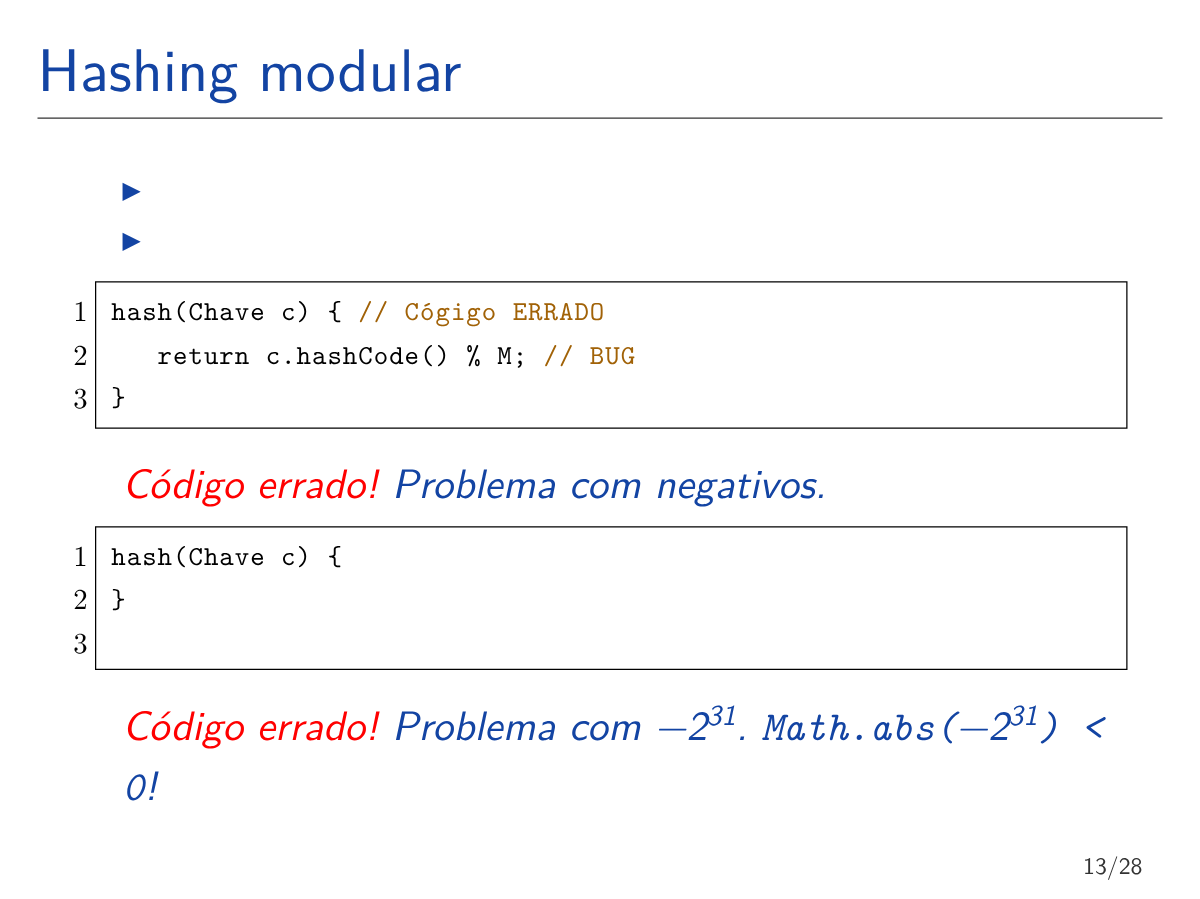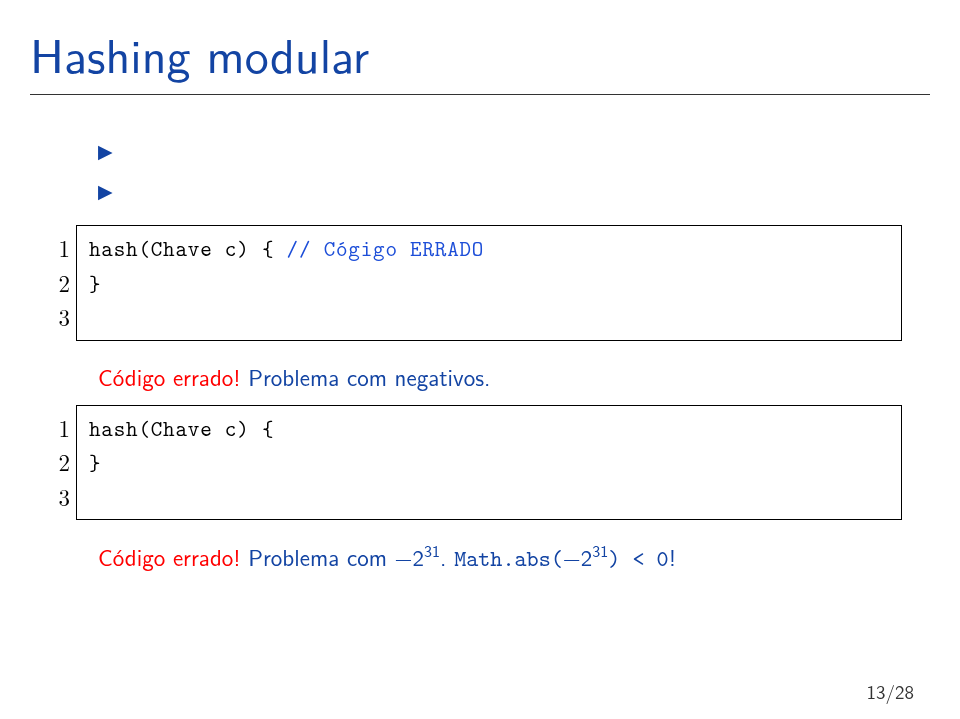--- a/index.html
+++ b/index.html
@@ -66,25 +66,26 @@
     flex: 1;
     padding: 6px 12px;
     font-family: 'Latin Modern Mono', 'Courier New', monospace;
     font-size: 22px;
     line-height: 1.57;
     letter-spacing: 0.8px;
     white-space: pre;
     overflow: hidden;
   }
   .codebox .line { display: block; }
-  .comment { color: #1d4ed8; }
+  .comment { color: #a16207; }
   .para {
     margin: 18px 30px 6px 68px;
-    font-size: 23px;
+    font-size: 33px;
     font-family: 'Latin Modern Sans', sans-serif;
+    font-style: italic;
   }
   .red { color: #ff0000; }
   .blue { color: #1344a3; }
   .tt2 { font-family: 'Latin Modern Mono', 'Courier New', monospace; }
   .footer {
     position: absolute;
     bottom: 14px;
     right: 46px;
     font-size: 19px;
     font-family: 'Latin Modern Sans', sans-serif;
@@ -106,21 +107,21 @@
       <span class="tri">▶</span>
     </div>
   </div>
 
   <div class="code-wrap">
     <div class="linenos">
       <div>1</div>
       <div>2</div>
       <div>3</div>
     </div>
-    <div class="codebox"><span class="line"><span>hash(Chave c) { </span><span class="comment">// Cógigo ERRADO</span></span><span class="line"><span>}</span></span></div>
+    <div class="codebox"><span class="line"><span>hash(Chave c) { </span><span class="comment">// Cógigo ERRADO</span></span><span class="line"><span>   return c.hashCode() % M; </span><span class="comment">// BUG</span></span><span class="line"><span>}</span></span></div>
   </div>
 
   <div class="para">
     <span class="red">Código errado!</span><span class="blue"> Problema com negativos.</span>
   </div>
 
   <div class="code-wrap">
     <div class="linenos">
       <div>1</div>
       <div>2</div>

